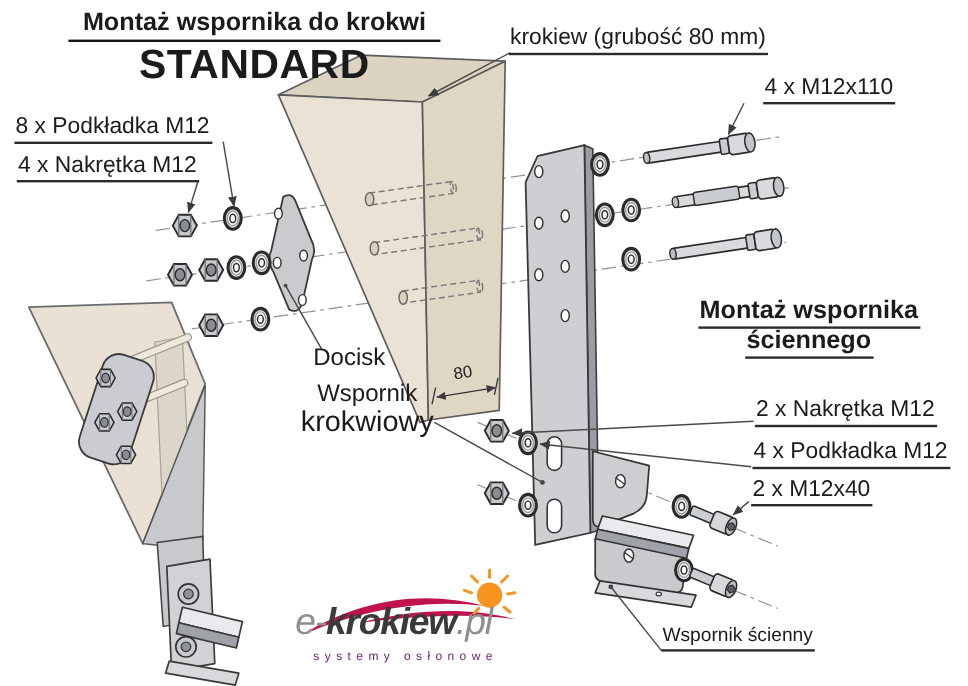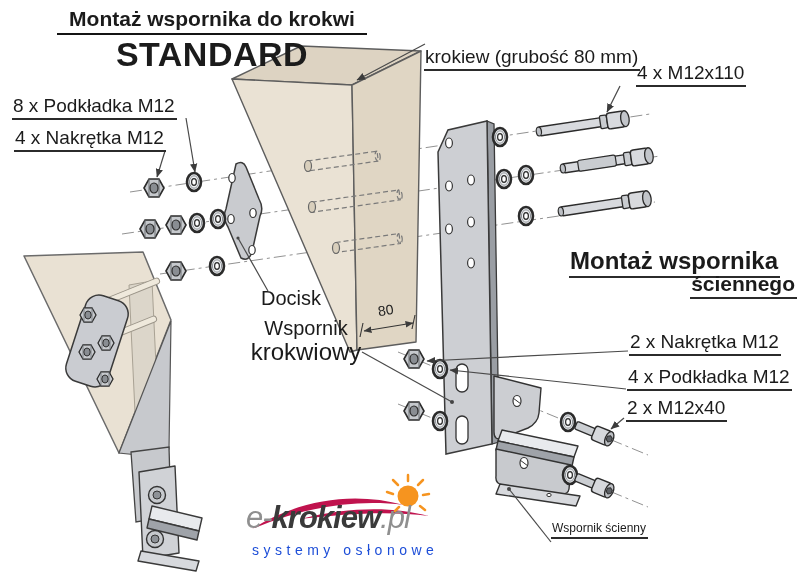--- a/index.html
+++ b/index.html
@@ -6,27 +6,27 @@
   #stage{position:relative;width:807px;height:572px;background:#fff;overflow:hidden;
          font-family:"Liberation Sans",sans-serif;}
   #diagram{position:absolute;left:0;top:0;}
   .lbl{position:absolute;font-size:19px;color:#1b1b1b;white-space:nowrap;line-height:1.05;}
   .u{border-bottom:2px solid #2b2b2b;padding:0 2px 2px 1px;}
   .b{font-weight:bold;}
   .ctr{text-align:center;}
   .title1{left:57px;top:8px;width:310px;font-size:21px;font-weight:bold;
           border-bottom:2.5px solid #141414;padding-bottom:3px;}
   .title2{left:57px;top:37px;width:310px;font-size:34px;font-weight:bold;letter-spacing:.5px;}
-  .h2a{left:552px;top:248px;width:245px;font-size:24px;}
-  .h2b{left:552px;top:273px;width:245px;font-size:21px;text-align:right;}
+  .h2a{left:552px;top:248px;width:245px;font-size:21px;}
+  .h2b{left:552px;top:273px;width:245px;font-size:21px;}
   .dim{left:378px;top:303px;font-size:14px;color:#222;transform:rotate(-9deg);}
   .logo-line{left:246px;top:502px;font-size:31px;font-style:italic;letter-spacing:-1px;color:#8f8f8f;}
   .logo-line .brand{color:#3a3a3a;font-weight:bold;}
-  .tagline{left:252px;top:543px;width:172px;text-align:center;font-size:14px;
-           letter-spacing:4.5px;color:#1d4ed8;}
+  .tagline{left:252px;top:543px;width:172px;text-align:center;font-size:10px;
+           letter-spacing:4.5px;color:#701a75;}
 </style>
 </head>
 <body>
 
 <div id="stage">
 
 <svg id="diagram" width="807" height="572" viewBox="0 0 807 572" xmlns="http://www.w3.org/2000/svg">
   <defs>
     <marker id="arr" viewBox="0 0 10 10" refX="8.5" refY="5" markerWidth="8" markerHeight="8" orient="auto-start-reverse">
       <path d="M0,1.2 L9,5 L0,8.8 Z" fill="#3c3c3c"></path>
@@ -225,35 +225,35 @@
         <line x1="393" y1="494" x2="387" y2="492"></line>
         <line x1="399" y1="507" x2="395" y2="511"></line>
       </g>
     </g>
   </g>
 </svg>
 
 <div class="lbl title1 ctr">Montaż wspornika do krokwi</div>
 <div class="lbl title2 ctr">STANDARD</div>
 
-<div class="lbl u" style="left:424px;top:22px;margin-top:25px;">krokiew (grubość 80 mm)</div>
+<div class="lbl u" style="left:424px;top:22px;">krokiew (grubość 80 mm)</div>
 <div class="lbl u" style="left:636px;top:63px;">4 x M12x110</div>
 <div class="lbl u" style="left:12px;top:96px;">8 x Podkładka M12</div>
 <div class="lbl u" style="left:14px;top:128px;">4 x Nakrętka M12</div>
 <div class="lbl" style="left:261px;top:288px;font-size:20px;">Docisk</div>
 
 <div class="lbl ctr" style="left:250px;top:318px;width:112px;font-size:20px;">Wspornik</div>
 <div class="lbl ctr" style="left:250px;top:339px;width:112px;font-size:24px;">krokwiowy</div>
 
 <div class="lbl h2a ctr"><span class="u b">Montaż wspornika</span></div>
 <div class="lbl h2b ctr"><span class="u b">ściennego</span></div>
 
 <div class="lbl u" style="left:629px;top:332px;">2 x Nakrętka M12</div>
 <div class="lbl u" style="left:627px;top:367px;">4 x Podkładka M12</div>
 <div class="lbl u" style="left:626px;top:398px;">2 x M12x40</div>
-<div class="lbl u" style="left:551px;top:522px;font-size:12px;text-align:right;">Wspornik ścienny</div>
+<div class="lbl u" style="left:551px;top:522px;font-size:16px;text-align:right;">Wspornik ścienny</div>
 
 <div class="lbl dim">80</div>
 
 <div class="lbl logo-line"><span>e-</span><span class="brand">krokiew</span><span>.pl</span></div>
 <div class="lbl tagline">systemy osłonowe</div>
 
 </div>
 
 </body></html>

